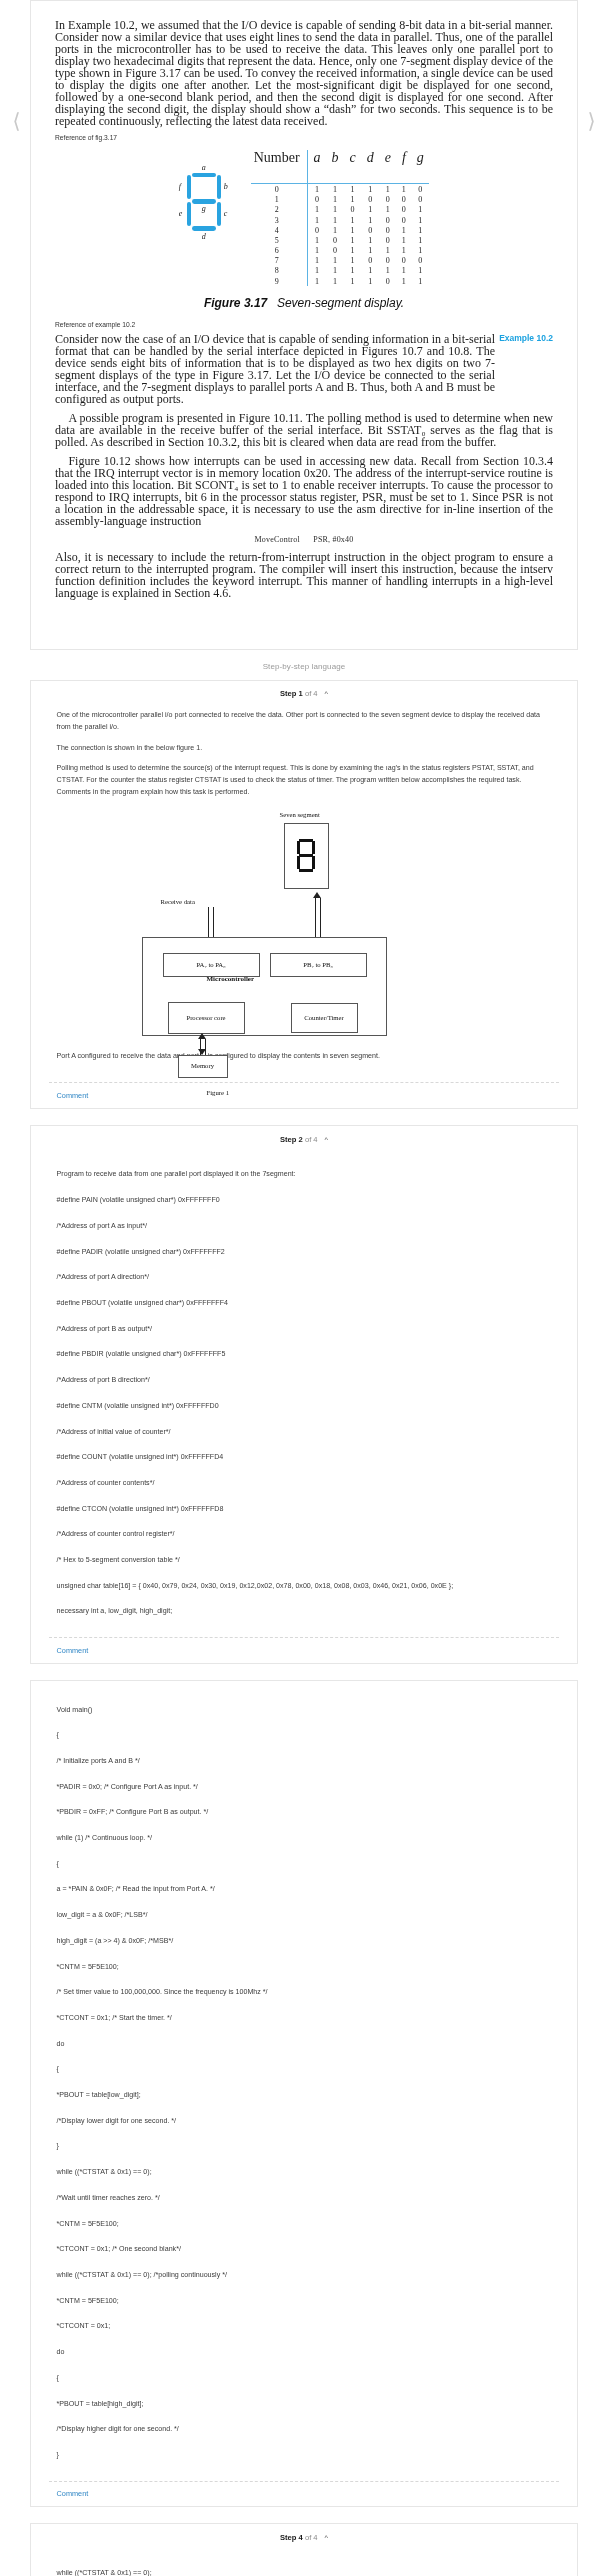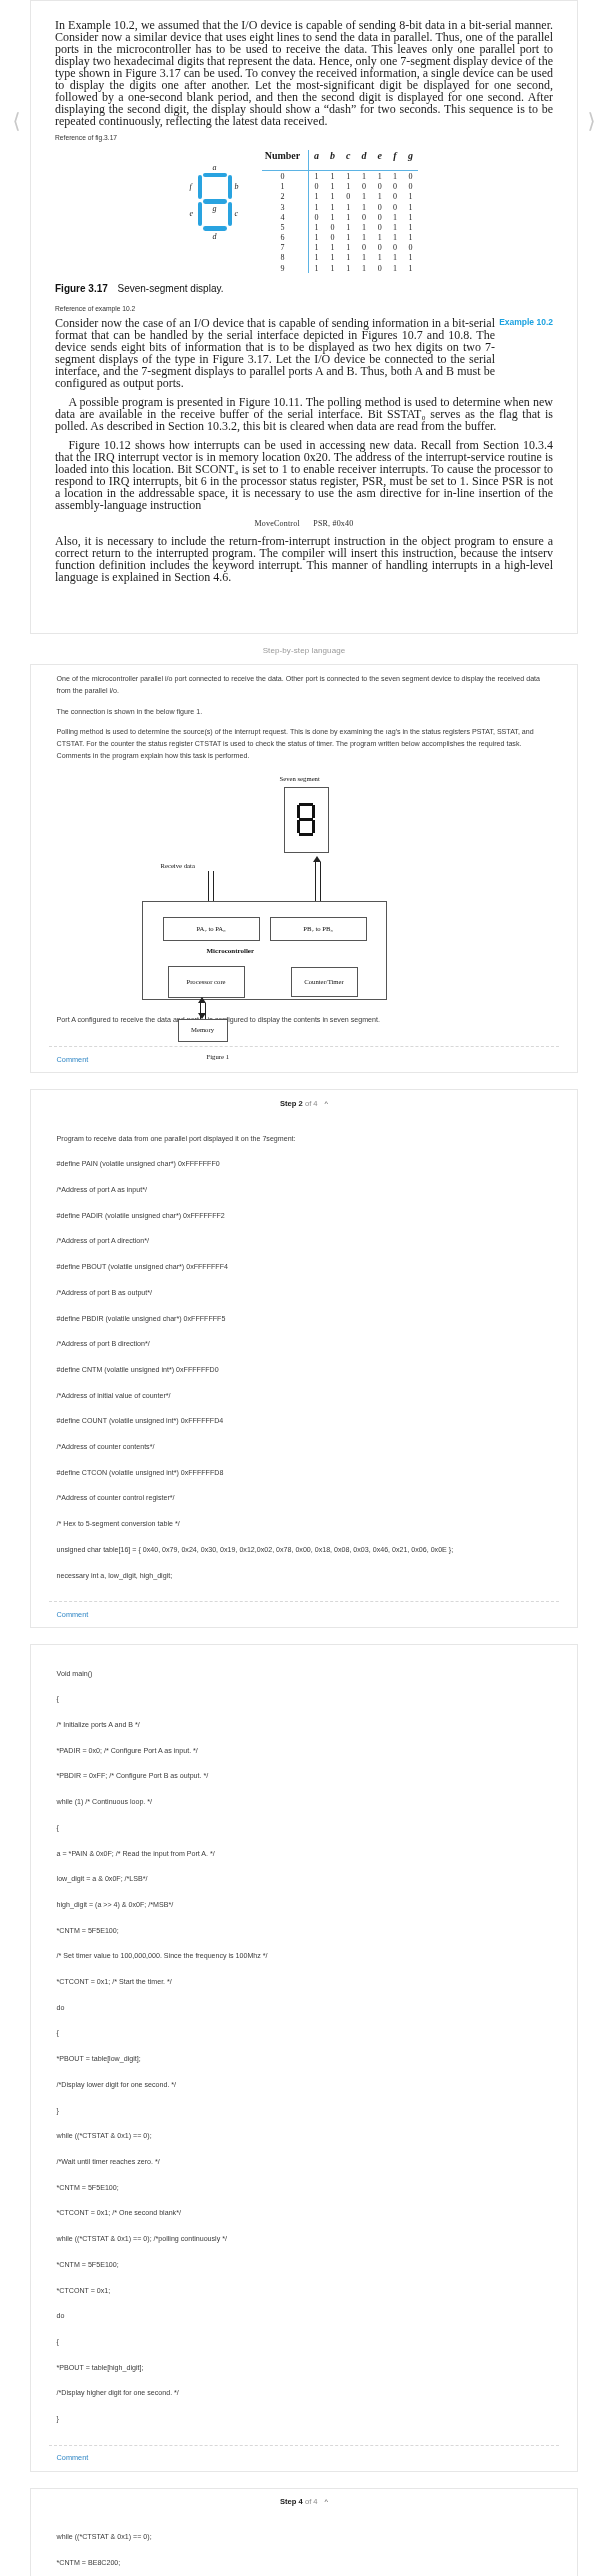--- a/index.html
+++ b/index.html
@@ -119,32 +119,32 @@
     text-align: center;
     font-weight: normal;
   }
   table.segtable th.num, table.segtable td.num {
     border-right: 0.6px solid #5bb3e4;
     padding-right: 7.3px;
     padding-left: 2.4px;
   }
   table.segtable th {
     font-style: italic;
-    font-size: 10px;
-    padding-bottom: 9px;
-    font-weight: bold;
+    font-size: 14px;
+    padding-bottom: 17px;
   }
   table.segtable th.num { font-style: normal; }
   table.segtable tr.hdr th { border-bottom: 0.6px solid #5bb3e4; }
 
   .fig-caption {
-    text-align: left;
+    text-align: center;
     margin: 9.7px 0 11px 0;
-    font-size: 10px;
+    font-size: 12px;
     color: #111;
+    font-style: italic;
   }
   .fig-caption b { font-weight: bold; }
   .fig-caption span.cap-txt { margin-left: 9.7px; font-weight: normal; }
 
   .ex-row { position: relative; }
   .ex-tag {
     position: absolute;
     right: 0; top: 0;
     color: #1ca2e0;
     font-weight: bold;
@@ -262,21 +262,21 @@
   .arrow-head {
     position: absolute;
     width: 0; height: 0;
     border-left: 4.9px solid transparent;
     border-right: 4.9px solid transparent;
   }
   .ah-down { border-top: 6.7px solid #222; }
   .ah-up { border-bottom: 6.7px solid #222; }
   .mc-title {
     position: absolute;
-    left: 73px; top: 174px;
+    left: 73px; top: 166px;
     font-weight: bold;
     font-size: 7px;
   }
   .fig1-cap {
     position: absolute;
     left: 73px; top: 280px;
     font-size: 6.7px;
   }
 </style>
 </head>
@@ -448,20 +448,26 @@
       </div>
 
       <p class="prob-p">Also, it is necessary to include the return-from-interrupt instruction in the object program to ensure a correct return to the interrupted program. The compiler will insert this instruction, because the intserv function definition includes the keyword interrupt. This manner of handling interrupts in a high-level language is explained in Section 4.6.</p>
       <div style="height:27px"></div>
     </div>
   </div>
 
   <div class="section-title">Step-by-step language</div>
 
   <div class="step-card">
+    <div class="step-head">
+      <b>Step</b>
+      <b>1</b>
+      <span class="ofn">of 4</span>
+      <span class="chev">^</span>
+    </div>
     <div class="step-body">
       <p>One of the microcontroller parallel i/o port connected to receive the data. Other port is connected to the seven segment device to display the received data from the parallel i/o.</p>
       <p>The connection is shown in the below figure 1.</p>
       <p>Polling method is used to determine the source(s) of the interrupt request. This is done by examining the ıag’s in the status registers PSTAT, SSTAT, and CTSTAT. For the counter the status register CTSTAT is used to check the status of timer. The program written below accomplishes the required task. Comments in the program explain how this task is performed.</p>
 
       <div class="fig1">
         <div class="lbl-plain" style="left:146px; top:2.4px;">Seven segment</div>
 
         <div class="bx sevenseg-box">
           <div class="ss-mini">

